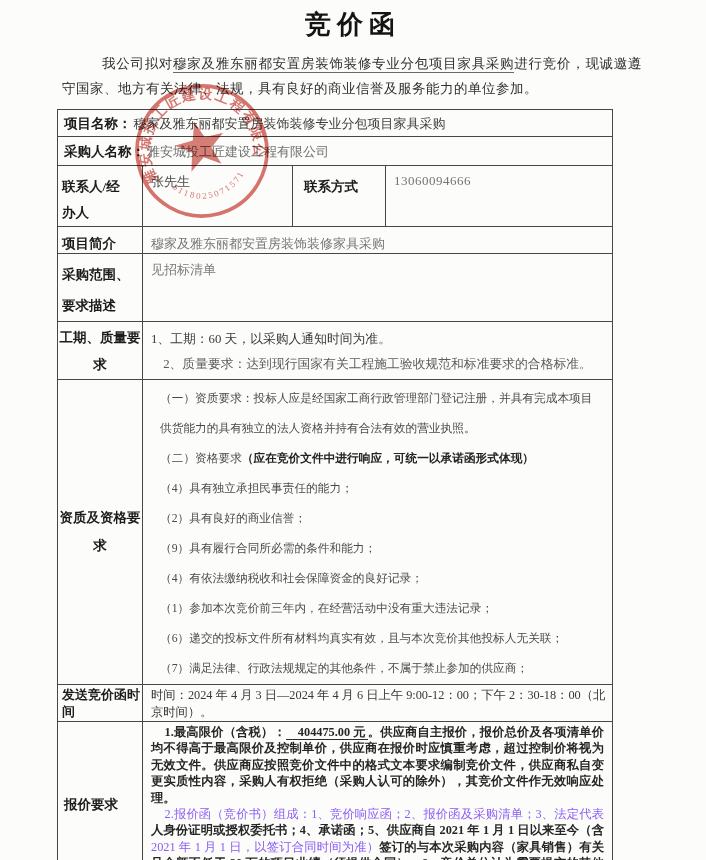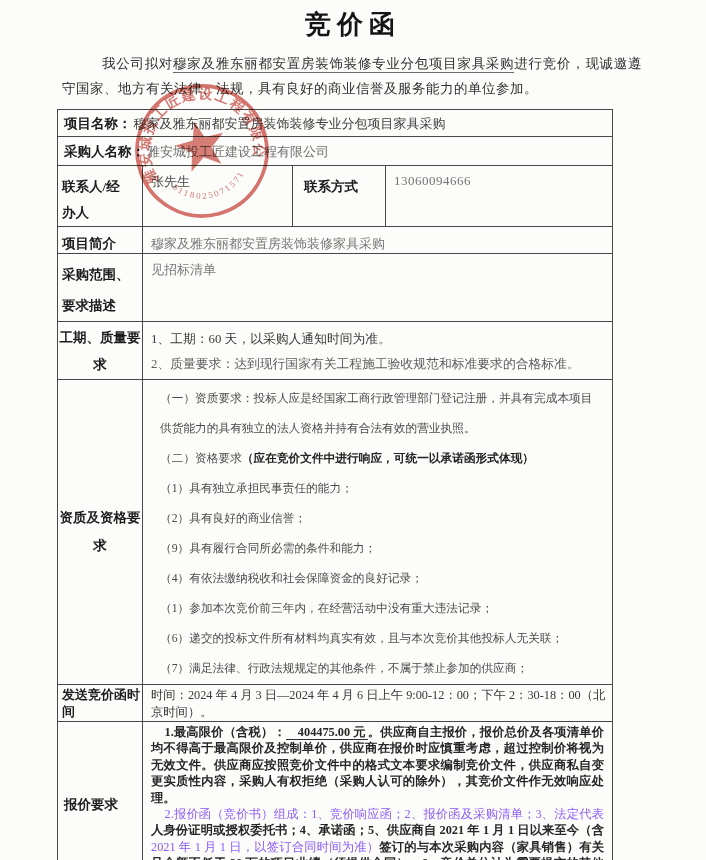--- a/index.html
+++ b/index.html
@@ -43,21 +43,21 @@
   td.phone{padding:7px 8px 0;color:#737373;letter-spacing:.5px;}
 
   td.lab4{padding:8px 4px 0;}
   td.val4{padding:8px 8px 0;color:#767676;}
 
   td.lab5{padding:5px 4px 0;line-height:31px;}
   td.val5{padding:7px 8px 0;color:#7a7a7a;}
 
   td.lab6{text-align:center;padding-top:2px;line-height:27px;}
   td.val6{padding:5px 8px 0;font-size:12.8px;line-height:25px;color:#3a3a3a;}
-  td.val6 .l2{color:#5c5c5c;}
+  td.val6 .l2{color:#5c5c5c;text-align:center;}
 
   td.lab7{vertical-align:middle;text-align:center;line-height:28px;}
   td.val7{padding:4px 8px 0 17px;font-size:11.7px;color:#4a4a4a;}
   td.val7 div{line-height:30px;white-space:nowrap;overflow:hidden;}
   .bold7{font-weight:700;color:#232323;}
 
   td.lab8{padding:2px 2px 0 4px;line-height:16.5px;font-size:13px;}
   td.val8{padding:2px 6px 0 8px;font-size:12.3px;line-height:17px;color:#383838;}
 
   td.lab9{vertical-align:middle;padding-left:6px;}
@@ -121,21 +121,21 @@
       <div class="l2">2、质量要求：达到现行国家有关工程施工验收规范和标准要求的合格标准。</div>
     </td>
   </tr>
 
   <tr class="r7">
     <td class="lab lab7">资质及资格要求</td>
     <td class="val7" colspan="3">
       <div>（一）资质要求：投标人应是经国家工商行政管理部门登记注册，并具有完成本项目</div>
       <div>供货能力的具有独立的法人资格并持有合法有效的营业执照。</div>
       <div><span>（二）资格要求</span><span class="bold7">（应在竞价文件中进行响应，可统一以承诺函形式体现）</span></div>
-      <div>（1）具有独立承担民事责任的能力；</div>
+      <div>（4）具有独立承担民事责任的能力；</div>
       <div>（2）具有良好的商业信誉；</div>
       <div>（9）具有履行合同所必需的条件和能力；</div>
       <div>（4）有依法缴纳税收和社会保障资金的良好记录；</div>
       <div>（1）参加本次竞价前三年内，在经营活动中没有重大违法记录；</div>
       <div>（6）递交的投标文件所有材料均真实有效，且与本次竞价其他投标人无关联；</div>
       <div>（7）满足法律、行政法规规定的其他条件，不属于禁止参加的供应商；</div>
     </td>
   </tr>
 
   <tr class="r8">

